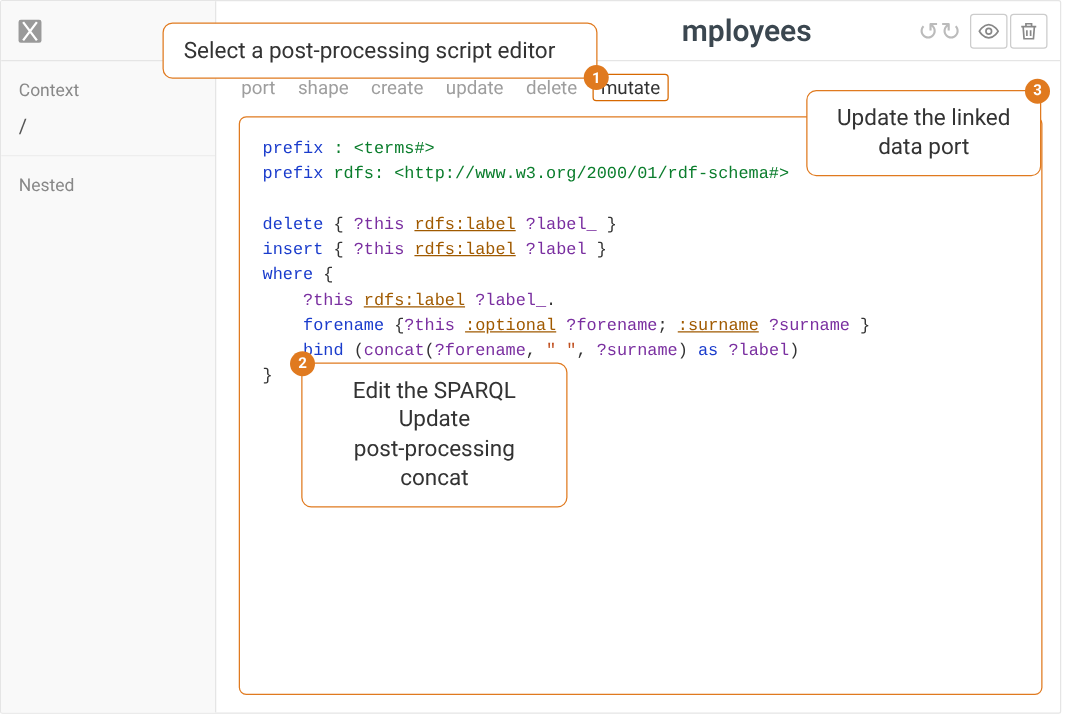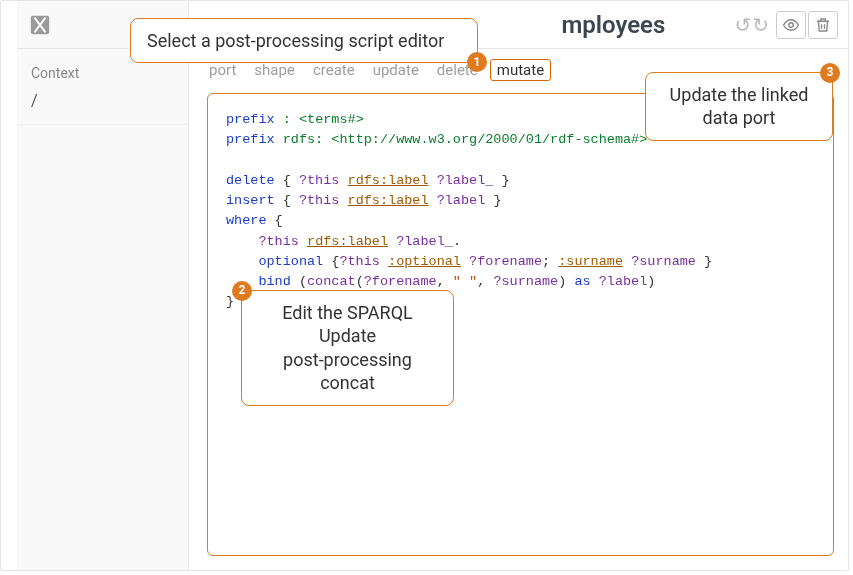--- a/index.html
+++ b/index.html
@@ -17,21 +17,21 @@
     width:849px; height:571px;
     border:1px solid #e5e5e5;
     border-radius:2px;
     position:absolute; left:0; top:0;
   }
   
   .sidebar {
     width:172px;
     border-right:1px solid #e5e5e5;
     background:#f9f9f9;
-    display:flex; flex-direction:column;margin-left:16px;
+    display:flex; flex-direction:column;
   }
   .logo-bar {
     height:48px;
     display:flex; align-items:center;
     padding:0 12px;
     border-bottom:1px solid #e5e5e5;
   }
   .logo {
     width:22px; height:22px;
     fill:#9a9a9a;
@@ -144,20 +144,21 @@
 <div class="app">
   <div class="sidebar">
     <div class="logo-bar">
       <svg class="logo" viewBox="0 0 24 24">
         <rect x="2" y="2" width="20" height="20" rx="2" fill="#9a9a9a"></rect>
         <path d="M6 4 L18 20 M18 4 L6 20" stroke="#fff" stroke-width="2"></path>
       </svg>
     </div>
     <div class="side-section-label">Context</div>
     <div class="side-item">/</div>
+    <div class="side-section-label">Nested</div>
   </div>
 
   <div class="main">
     <div class="titlebar">
       <svg class="folder-ic" viewBox="0 0 24 20">
         <path d="M2 4 h6 l2 3 h12 v10 a1 1 0 0 1 -1 1 h-18 a1 1 0 0 1 -1 -1 z"></path>
       </svg>
       <div class="title">
         <span style="visibility:hidden">XXXXXXXXXXXXXXXXXXXXXX</span><span>mployees</span>
       </div>
@@ -187,21 +188,21 @@
       </div>
 
     <div class="editor-wrap">
       <div class="editor"><span class="kw">prefix </span><span class="pfx">:</span><span> </span><span class="iri">&lt;terms#&gt;</span>
 <span class="kw">prefix </span><span class="pfx">rdfs:</span><span> </span><span class="iri">&lt;http://www.w3.org/2000/01/rdf-schema#&gt;</span>
 <span></span>
 <span class="kw">delete</span><span> { </span><span class="var">?this</span><span> </span><span class="pred">rdfs:label</span><span> </span><span class="var">?label_</span><span> }</span>
 <span class="kw">insert</span><span> { </span><span class="var">?this</span><span> </span><span class="pred">rdfs:label</span><span> </span><span class="var">?label</span><span> }</span>
 <span class="kw">where</span><span> {</span>
 <span>    </span><span class="var">?this</span><span> </span><span class="pred">rdfs:label</span><span> </span><span class="var">?label_</span><span>.</span>
-<span>    </span><span class="kw">optional</span><span> {</span><span class="var">?this</span><span> </span><span class="pred">:optional</span><span> </span><span class="var">?forename</span><span>; </span><span class="pred">:surname</span><span> </span><span class="var">?surname</span><span> }</span>
+<span>    </span><span class="kw">forename</span><span> {</span><span class="var">?this</span><span> </span><span class="pred">:optional</span><span> </span><span class="var">?forename</span><span>; </span><span class="pred">:surname</span><span> </span><span class="var">?surname</span><span> }</span>
 <span>    </span><span class="kw">bind</span><span> (</span><span class="var">concat</span><span>(</span><span class="var">?forename</span><span>, </span><span class="str">" "</span><span>, </span><span class="var">?surname</span><span>) </span><span class="kw">as</span><span> </span><span class="var">?label</span><span>)</span>
 <span>}</span>
 </div>
     </div>
   </div>
 </div>
 
 <div class="callout" style="left:130px; top:18px; width:348px;">
   <span style="white-space:pre-line">Select a post-processing script editor</span>
   <div class="num-badge" style="right:-10px; bottom:-10px;">1</div>

